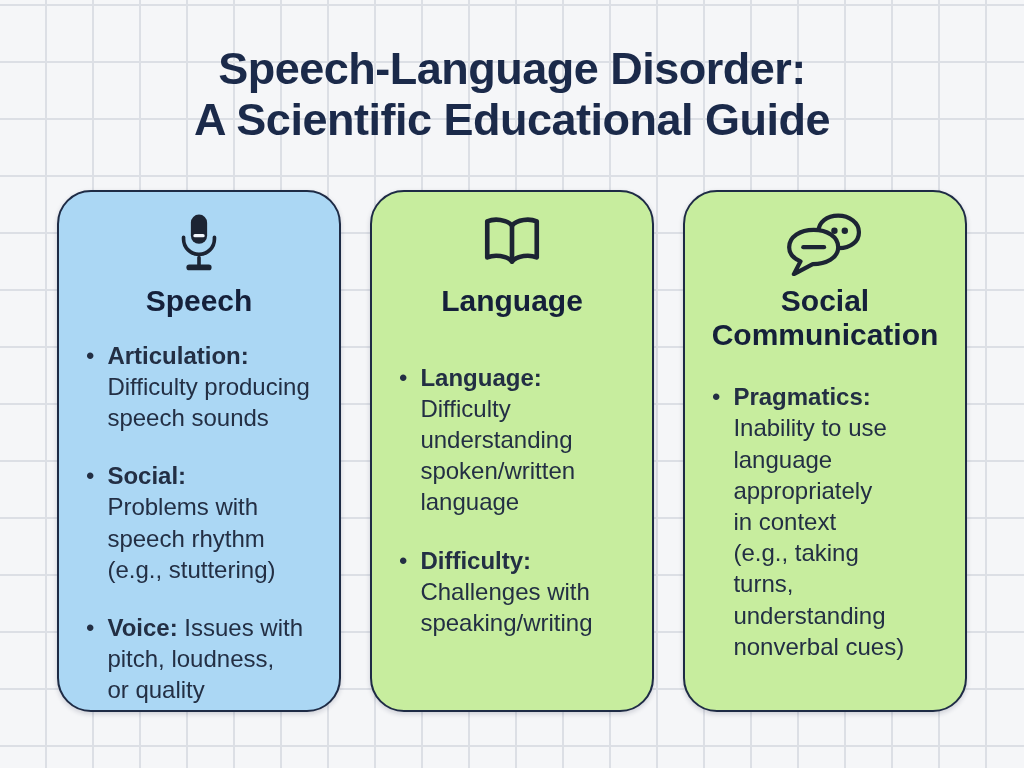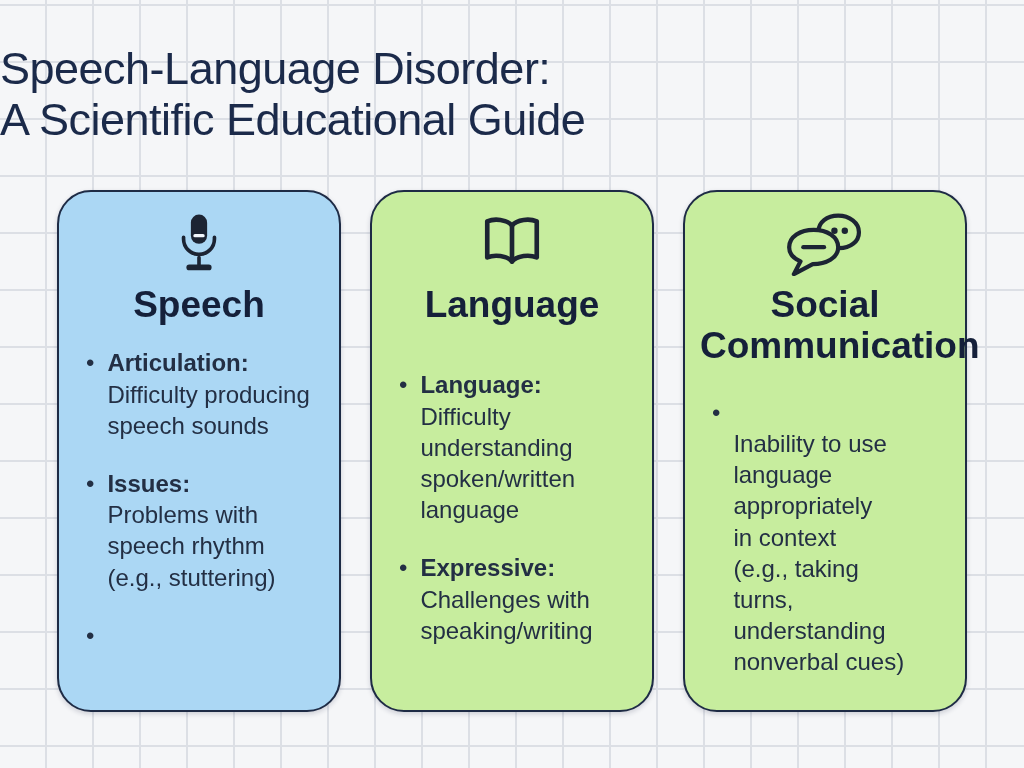--- a/index.html
+++ b/index.html
@@ -11,23 +11,24 @@
     background-image:
       linear-gradient(#dcdfe5 2px, transparent 2px),
       linear-gradient(90deg, #dcdfe5 2px, transparent 2px);
     background-size:47px 57px;
     background-position:-2px 4px;
     font-family:"Liberation Sans", sans-serif;
     color:#232f44;
   }
   .title{
     margin:44px auto 14px;
+    text-align:center;
     font-size:45px;
     line-height:1.13;
-    font-weight:400;
+    font-weight:700;
     letter-spacing:-0.5px;
     color:#1b2a4a;
     white-space:pre-line;
   }
   .cards{
     position:absolute;
     top:190px;left:0;right:0;
     display:flex;
     justify-content:center;
     gap:29px;
@@ -42,21 +43,21 @@
   }
   .icon-wrap{
     height:70px;
     display:flex;
     align-items:center;
     justify-content:center;
   }
   .card-heading{
     margin-top:6px;
     text-align:center;
-    font-size:37px;
+    font-size:30px;
     line-height:1.12;
     font-weight:700;
     color:#15203a;
     white-space:pre-line;
   }
   .bullets{
     padding:0 2px 0 12px;
   }
   .card-speech   .bullets{margin-top:22px;}
   .card-language .bullets{margin-top:44px;}
@@ -105,27 +106,30 @@
       <div class="card-heading">Speech</div>
       <div class="bullets">
         <p class="bullet-item">
           <span class="dot">•</span>
           <span class="bullet-text"><span class="lab">Articulation:</span><span>
 Difficulty producing
 speech sounds</span></span>
         </p>
         <p class="bullet-item">
           <span class="dot">•</span>
-          <span class="bullet-text"><span class="lab b700">Issues:</span><span>
+          <span class="bullet-text"><span class="lab b700">Social:</span><span>
 Problems with
 speech rhythm
 (e.g., stuttering)</span></span>
         </p>
         <p class="bullet-item">
           <span class="dot">•</span>
+          <span class="bullet-text"><span class="lab">Voice:</span><span> Issues with
+pitch, loudness,
+or quality</span></span>
         </p>
       </div>
     </div>
 
     <div class="card card-language" style="background: rgb(199, 237, 158);">
       <div class="icon-wrap">
         <svg width="66" height="58" viewBox="0 0 64 56">
           <path class="stroke" d="M32 11 C27 5 15 4 8 7 L8 42 C15 39 27 40 32 46 C37 40 49 39 56 42 L56 7 C49 4 37 5 32 11 Z"></path>
           <line class="stroke" x1="32" y1="11" x2="32" y2="46"></line>
         </svg>
@@ -135,21 +139,21 @@
         <p class="bullet-item">
           <span class="dot">•</span>
           <span class="bullet-text"><span class="lab b700">Language:</span><span>
 Difficulty
 understanding
 spoken/written
 language</span></span>
         </p>
         <p class="bullet-item">
           <span class="dot">•</span>
-          <span class="bullet-text"><span class="lab b700">Expressive:</span><span>
+          <span class="bullet-text"><span class="lab b700">Difficulty:</span><span>
 Challenges with
 speaking/writing</span></span>
         </p>
       </div>
     </div>
 
     <div class="card card-social" style="background: rgb(199, 237, 158);">
       <div class="icon-wrap">
         <svg width="88" height="66" viewBox="0 0 92 70">
           <path d="M60 6 C48 6 39 13 39 23 C39 30 43 35 50 38 L46 52 L61 40.5 C73 40.5 82 33.5 82 23.5 C82 13.5 72 6 60 6 Z" fill="#c7ed9e" stroke="#1c2433" stroke-width="4.5" stroke-linejoin="round"></path>
@@ -157,21 +161,21 @@
           <circle class="fill" cx="67" cy="22" r="3.4"></circle>
           <path d="M34 21 C20 21 8 28 8 39.5 C8 46.5 13 51.5 20 54.5 L13 68 L33 57.5 C47 57.5 60 51 60 39.5 C60 28 48 21 34 21 Z" fill="#c7ed9e" stroke="#1c2433" stroke-width="4.5" stroke-linejoin="round"></path>
           <line class="stroke" x1="23" y1="39.5" x2="45" y2="39.5" stroke-width="5"></line>
         </svg>
       </div>
       <div class="card-heading">Social
 Communication</div>
       <div class="bullets">
         <p class="bullet-item">
           <span class="dot">•</span>
-          <span class="bullet-text"><span>
+          <span class="bullet-text"><span class="lab">Pragmatics:</span><span>
 Inability to use
 language
 appropriately
 in context
 (e.g., taking
 turns,
 understanding
 nonverbal cues)</span></span>
         </p>
       </div>

